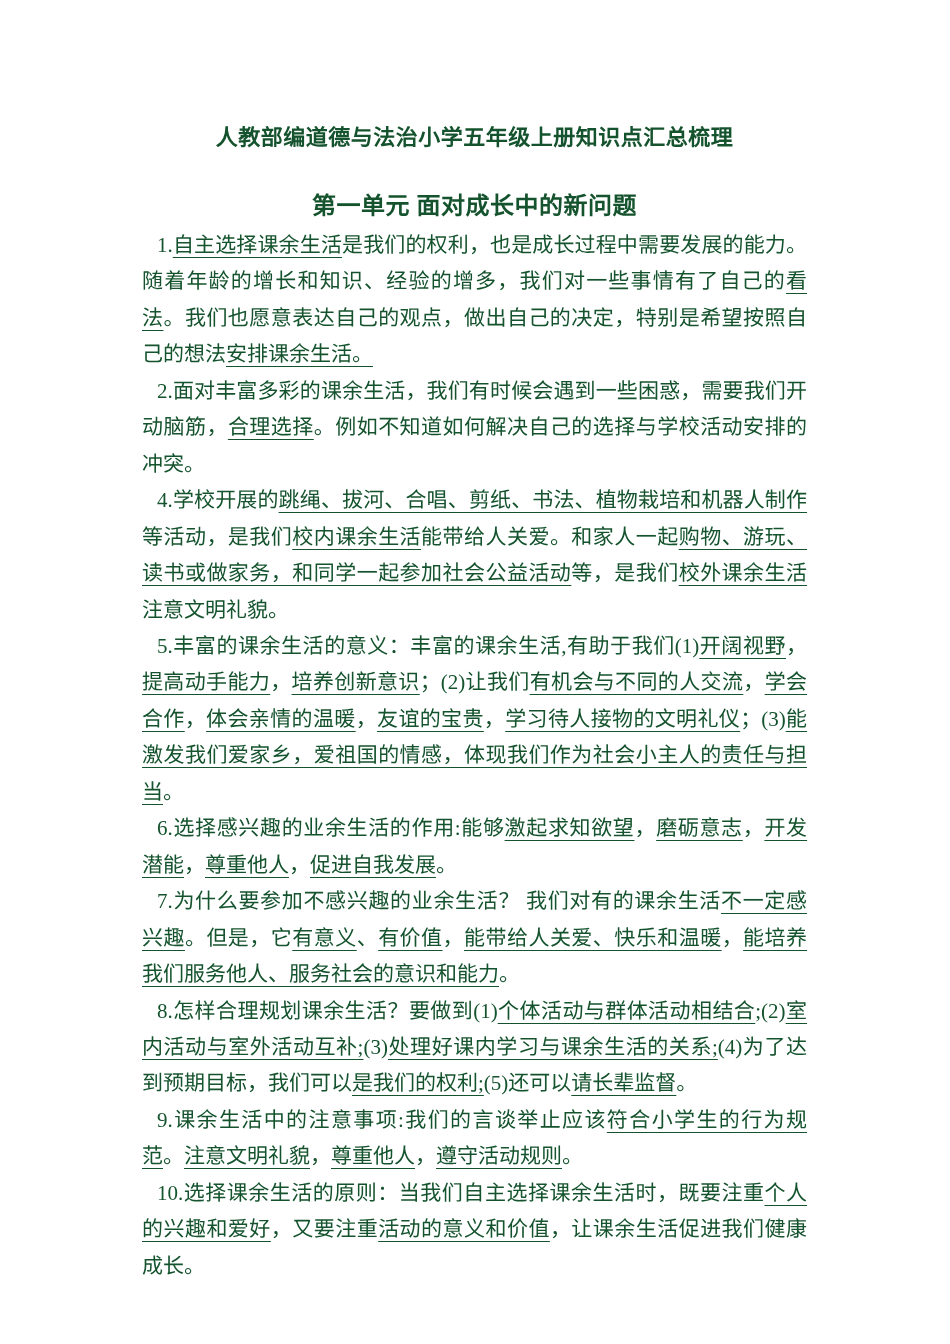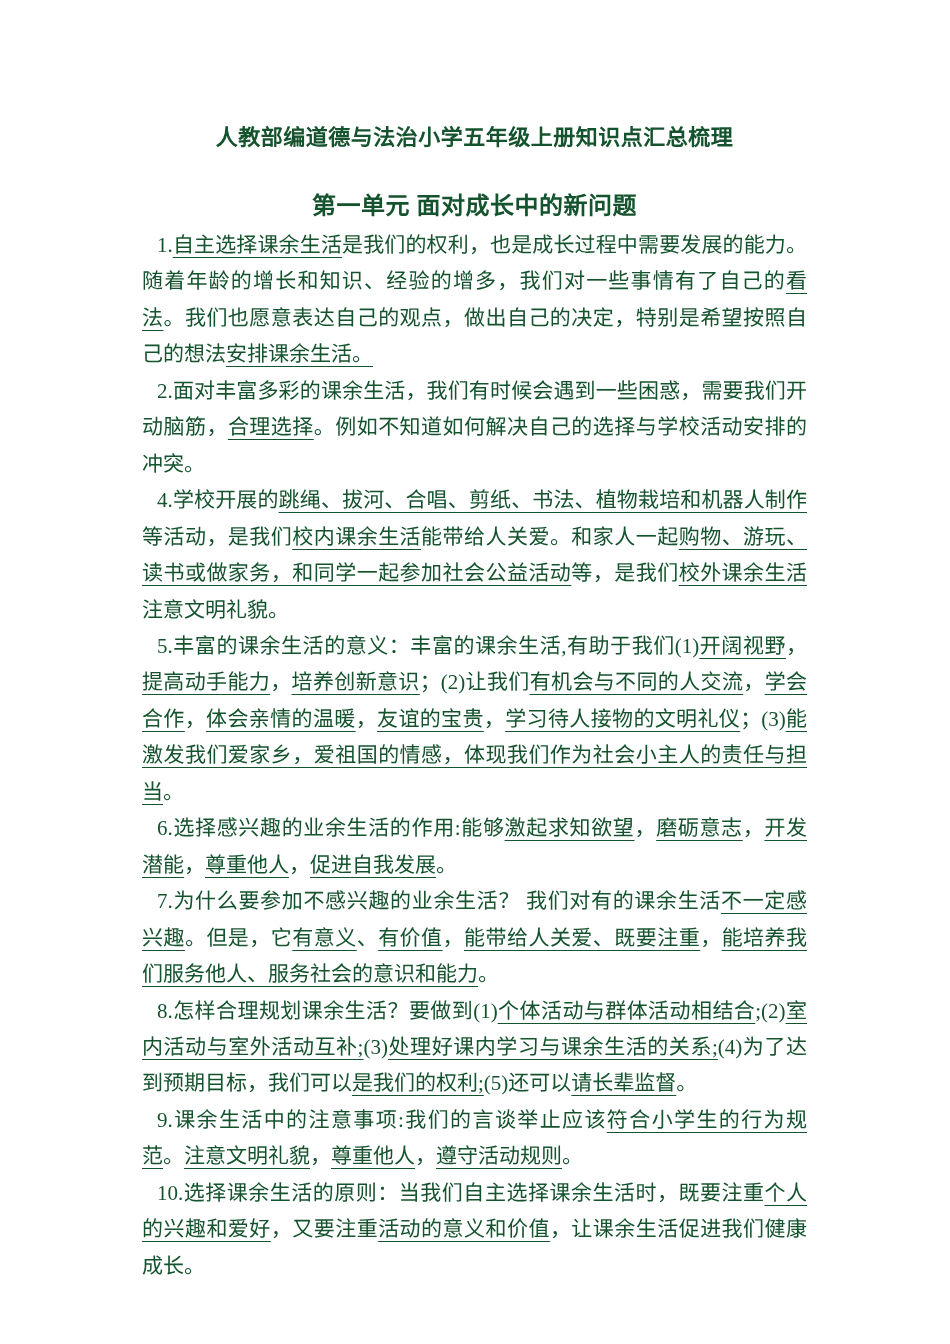--- a/index.html
+++ b/index.html
@@ -59,19 +59,19 @@
   <h1 class="doc-title">人教部编道德与法治小学五年级上册知识点汇总梳理</h1>
 
   <h2 class="section-heading">第一单元 面对成长中的新问题</h2>
 
   <div class="doc-body">
     <p><span>1.</span><span class="u">自主选择课余生活</span><span>是我们的权利，也是成长过程中需要发展的能力。随着年龄的增长和知识、经验的增多，我们对一些事情有了自己的</span><span class="u">看法</span><span>。我们也愿意表达自己的观点，做出自己的决定，特别是希望按照自己的想法</span><span class="u">安排课余生活。</span></p>
     <p><span>2.面对丰富多彩的课余生活，我们有时候会遇到一些困惑，需要我们开动脑筋，</span><span class="u">合理选择</span><span>。例如不知道如何解决自己的选择与学校活动安排的冲突。</span></p>
     <p><span>4.学校开展的</span><span class="u">跳绳、拔河、合唱、剪纸、书法、植物栽培和机器人制作</span><span>等活动，是我们</span><span class="u">校内课余生活</span><span>能带给人关爱。和家人一起</span><span class="u">购物、游玩、读书或做家务，和同学一起参加社会公益活动</span><span>等，是我们</span><span class="u">校外课余生活</span><span>注意文明礼貌。</span></p>
     <p><span>5.丰富的课余生活的意义：丰富的课余生活,有助于我们(1)</span><span class="u">开阔视野</span><span>，</span><span class="u">提高动手能力</span><span>，</span><span class="u">培养创新意识</span><span>；(2)让我们</span><span class="u">有机会与不同的人交流</span><span>，</span><span class="u">学会合作</span><span>，</span><span class="u">体会亲情的温暖</span><span>，</span><span class="u">友谊的宝贵</span><span>，</span><span class="u">学习待人接物的文明礼仪</span><span>；(3)</span><span class="u">能激发我们爱家乡，爱祖国的情感，体现我们作为社会小主人的责任与担当</span><span>。</span></p>
     <p><span>6.选择感兴趣的业余生活的作用:能够</span><span class="u">激起求知欲望</span><span>，</span><span class="u">磨砺意志</span><span>，</span><span class="u">开发潜能</span><span>，</span><span class="u">尊重他人</span><span>，</span><span class="u">促进自我发展</span><span>。</span></p>
-    <p><span>7.为什么要参加不感兴趣的业余生活？ 我们对有的课余生活</span><span class="u">不一定感兴趣</span><span>。但是，它</span><span class="u">有意义</span><span>、</span><span class="u">有价值</span><span>，</span><span class="u">能带给人关爱、既要注重</span><span>，</span><span class="u">能培养我们服务他人、服务社会的意识和能力</span><span>。</span></p>
+    <p><span>7.为什么要参加不感兴趣的业余生活？ 我们对有的课余生活</span><span class="u">不一定感兴趣</span><span>。但是，它</span><span class="u">有意义</span><span>、</span><span class="u">有价值</span><span>，</span><span class="u">能带给人关爱、快乐和温暖</span><span>，</span><span class="u">能培养我们服务他人、服务社会的意识和能力</span><span>。</span></p>
     <p><span>8.怎样合理规划课余生活？要做到(1)</span><span class="u">个体活动与群体活动相结合</span><span>;(2)</span><span class="u">室内活动与室外活动互补;</span><span>(3)</span><span class="u">处理好课内学习与课余生活的关系;</span><span>(4)为了达到预期目标，我们可以</span><span class="u">是我们的权利;</span><span>(5)还可以</span><span class="u">请长辈监督</span><span>。</span></p>
     <p><span>9.课余生活中的注意事项:我们的言谈举止应该</span><span class="u">符合小学生的行为规范</span><span>。</span><span class="u">注意文明礼貌</span><span>，</span><span class="u">尊重他人</span><span>，</span><span class="u">遵守活动规则</span><span>。</span></p>
     <p><span>10.选择课余生活的原则：当我们自主选择课余生活时，既要注重</span><span class="u">个人的兴趣和爱好</span><span>，又要注重</span><span class="u">活动的意义和价值</span><span>，让课余生活促进我们健康成长。</span></p>
 
   </div>
 </div>
 
 </body></html>

